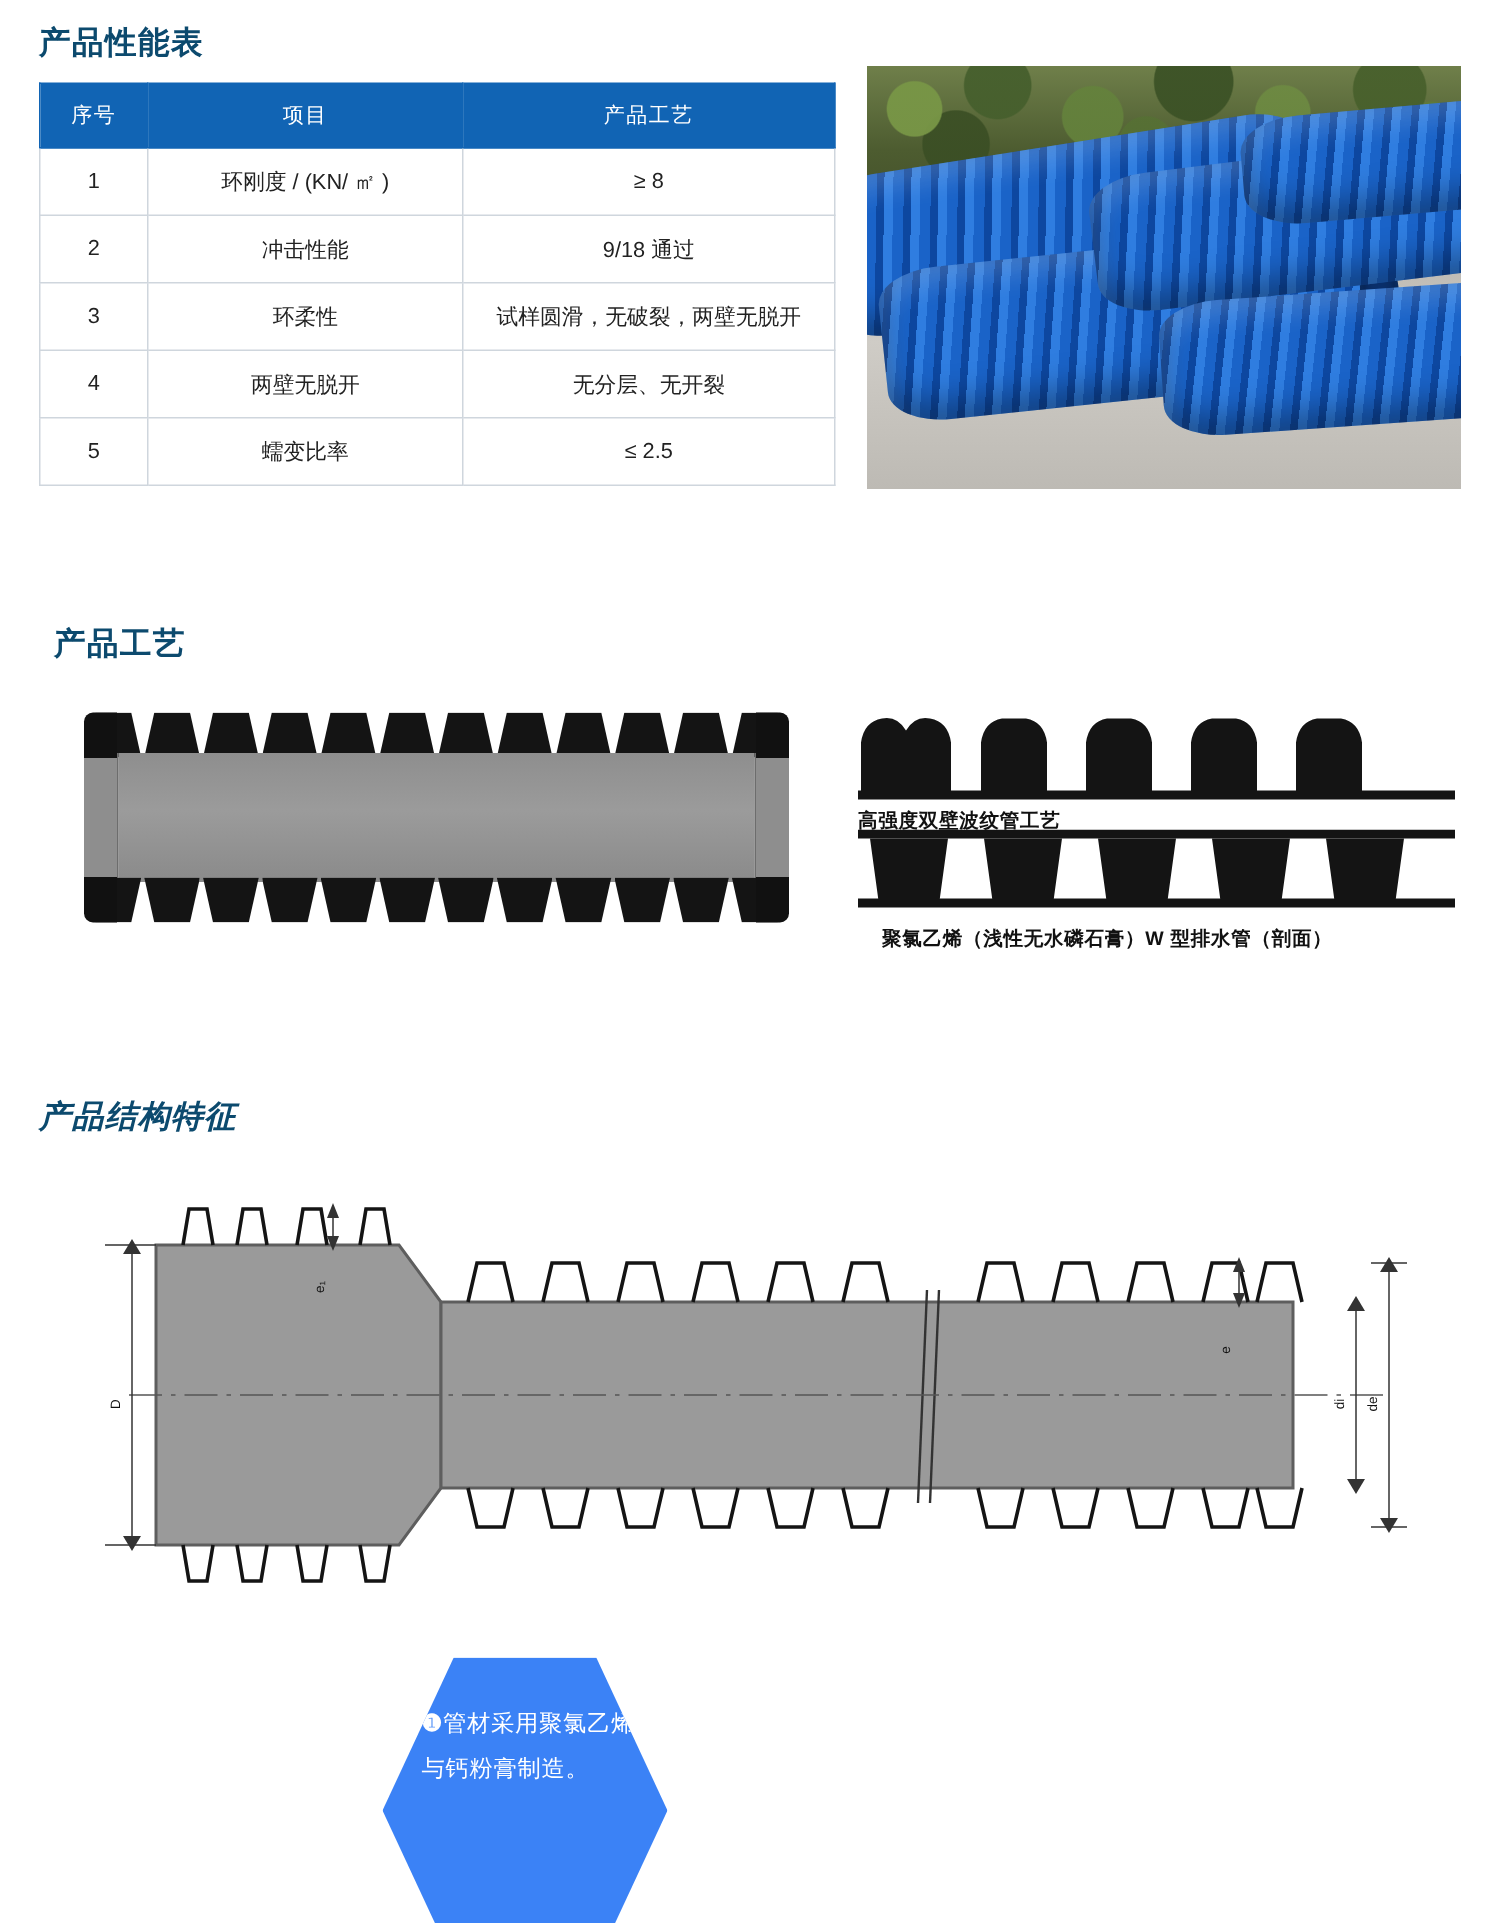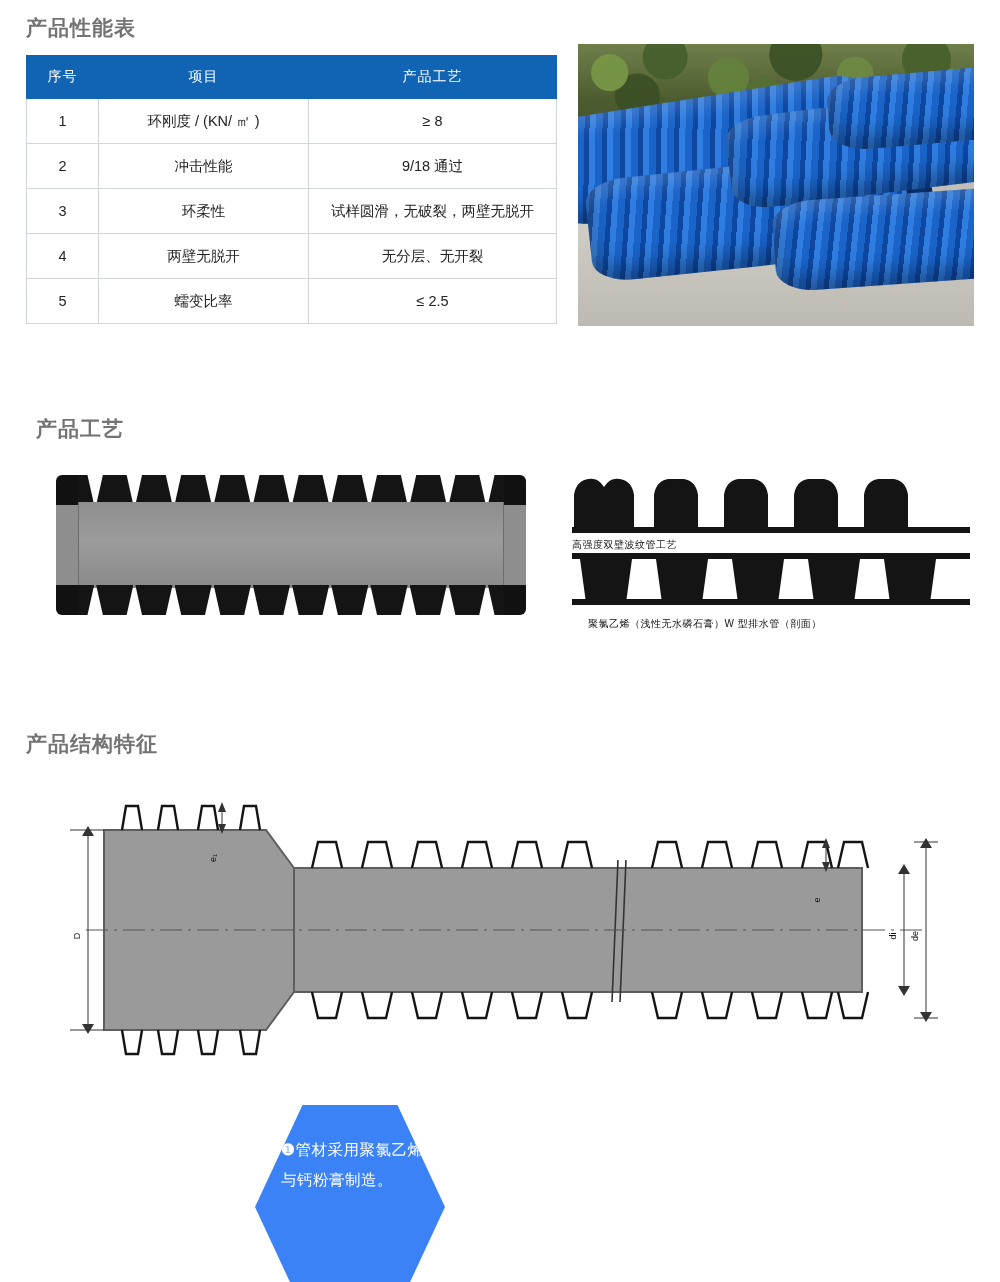--- a/index.html
+++ b/index.html
@@ -10,21 +10,21 @@
     font-family:"Liberation Sans", sans-serif;
     color:#1a1a1a;
     position:relative;
     overflow:hidden;
   }
   .page { position:relative; width:1000px; height:1282px; }
 
   h2.section-title{
     font-size:21px;
     font-weight:700;
-    color:#737373;
+    color:#0c4a6e;
     margin:0;
     letter-spacing:1px;
   }
 
   
   #sec1-title{ position:absolute; left:26px; top:14px; }
 
   .perf-table{
     position:absolute; left:26px; top:55px;
     width:530px;
@@ -124,26 +124,26 @@
   .corr-row.top .corr{ clip-path: polygon(18% 0, 82% 0, 100% 100%, 0 100%); }
   .corr-row.bottom .corr{ clip-path: polygon(0 0, 100% 0, 82% 100%, 18% 100%); }
   .pl-end-l, .pl-end-r{
     position:absolute; top:0; width:22px; height:100%;
     background:linear-gradient(180deg,#111 0 30px, #8e8e8e 30px calc(100% - 30px), #111 calc(100% - 30px) 100%);
   }
   .pl-end-l{ left:0; border-radius:6px 0 0 6px; }
   .pl-end-r{ right:0; border-radius:0 6px 6px 0; }
 
   .profile-wrap{ position:absolute; left:546px; top:0; width:400px; height:175px; }
-  .profile-caption{ font-size:10px; color:#111; letter-spacing:.5px; }
+  .profile-caption{ font-size:13px; color:#111; letter-spacing:.5px;font-weight:bold; }
   #profile-cap-1{ position:absolute; left:0; top:73px; }
   #profile-cap-2{ position:absolute; left:16px; top:152px; }
 
   
-  #sec3-title{ position:absolute; left:26px; top:730px; }
+  #sec3-title{ position:absolute; left:26px; top:730px;font-style:italic; }
   .struct-wrap{ position:absolute; left:26px; top:790px; width:948px; height:280px; }
 
   .hex-row{ position:absolute; left:255px; top:1105px; width:580px; height:160px; }
   .hex{
     position:relative;
     width:190px; height:204px;
     background:#3b82f6;
     clip-path: polygon(25% 0, 75% 0, 100% 50%, 75% 100%, 25% 100%, 0 50%);
     display:inline-block;
     vertical-align:top;

